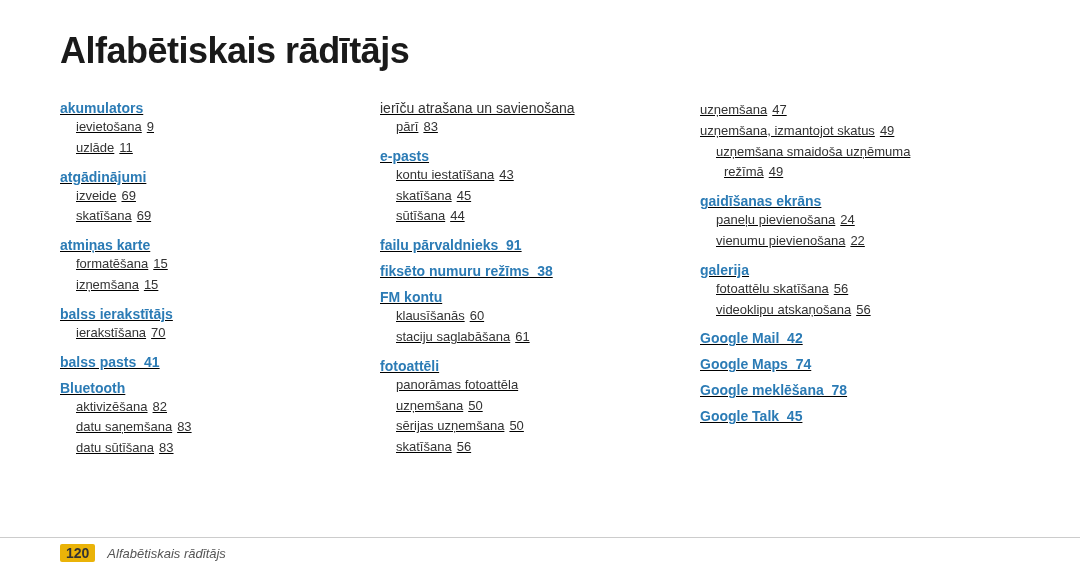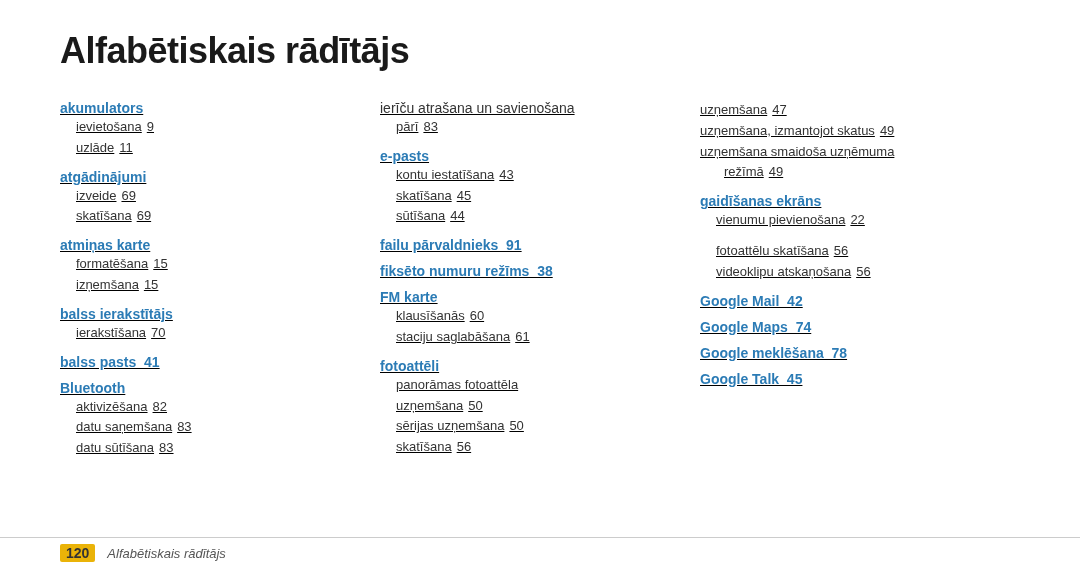--- a/index.html
+++ b/index.html
@@ -209,21 +209,21 @@
 
       <div class="index-entry section-gap">
         <span class="entry-header">failu pārvaldnieks&nbsp;&nbsp;91</span>
       </div>
 
       <div class="index-entry section-gap">
         <span class="entry-header">fiksēto numuru režīms&nbsp;&nbsp;38</span>
       </div>
 
       <div class="index-entry section-gap">
-        <span class="entry-header">FM karte</span>
+        <span class="entry-header">FM kontu</span>
         <div class="sub-entry">
             <span>klausīšanās</span>
             <span class="page-num">60</span>
           </div>
         <div class="sub-entry">
             <span>staciju saglabāšana</span>
             <span class="page-num">61</span>
           </div>
       </div>
 
@@ -250,38 +250,43 @@
     <div class="column">
       <div class="index-entry">
         <div class="sub-entry" style="padding-left:0;">
             <span>uzņemšana</span>
             <span class="page-num">47</span>
           </div>
         <div class="sub-entry" style="padding-left:0;">
             <span>uzņemšana, izmantojot skatus</span>
             <span class="page-num">49</span>
           </div>
-        <div class="sub-entry" style="padding-left:0;">
+        <div class="sub-entry" style="padding-left:0;margin-left:16px;">
             <span>uzņemšana smaidoša uzņēmuma</span>
           </div>
         <div class="sub-entry" style="padding-left:0;margin-left:24px;">
             <span>režīmā</span>
             <span class="page-num">49</span>
           </div>
       </div>
 
       <div class="index-entry section-gap">
         <span class="entry-header">gaidīšanas ekrāns</span>
         <div class="sub-entry">
+            <span>paneļu pievienošana</span>
+            <span class="page-num">24</span>
+          </div>
+        <div class="sub-entry">
             <span>vienumu pievienošana</span>
             <span class="page-num">22</span>
           </div>
       </div>
 
       <div class="index-entry section-gap">
+        <span class="entry-header">galerija</span>
         <div class="sub-entry">
             <span>fotoattēlu skatīšana</span>
             <span class="page-num">56</span>
           </div>
         <div class="sub-entry">
             <span>videoklipu atskaņošana</span>
             <span class="page-num">56</span>
           </div>
       </div>
 

